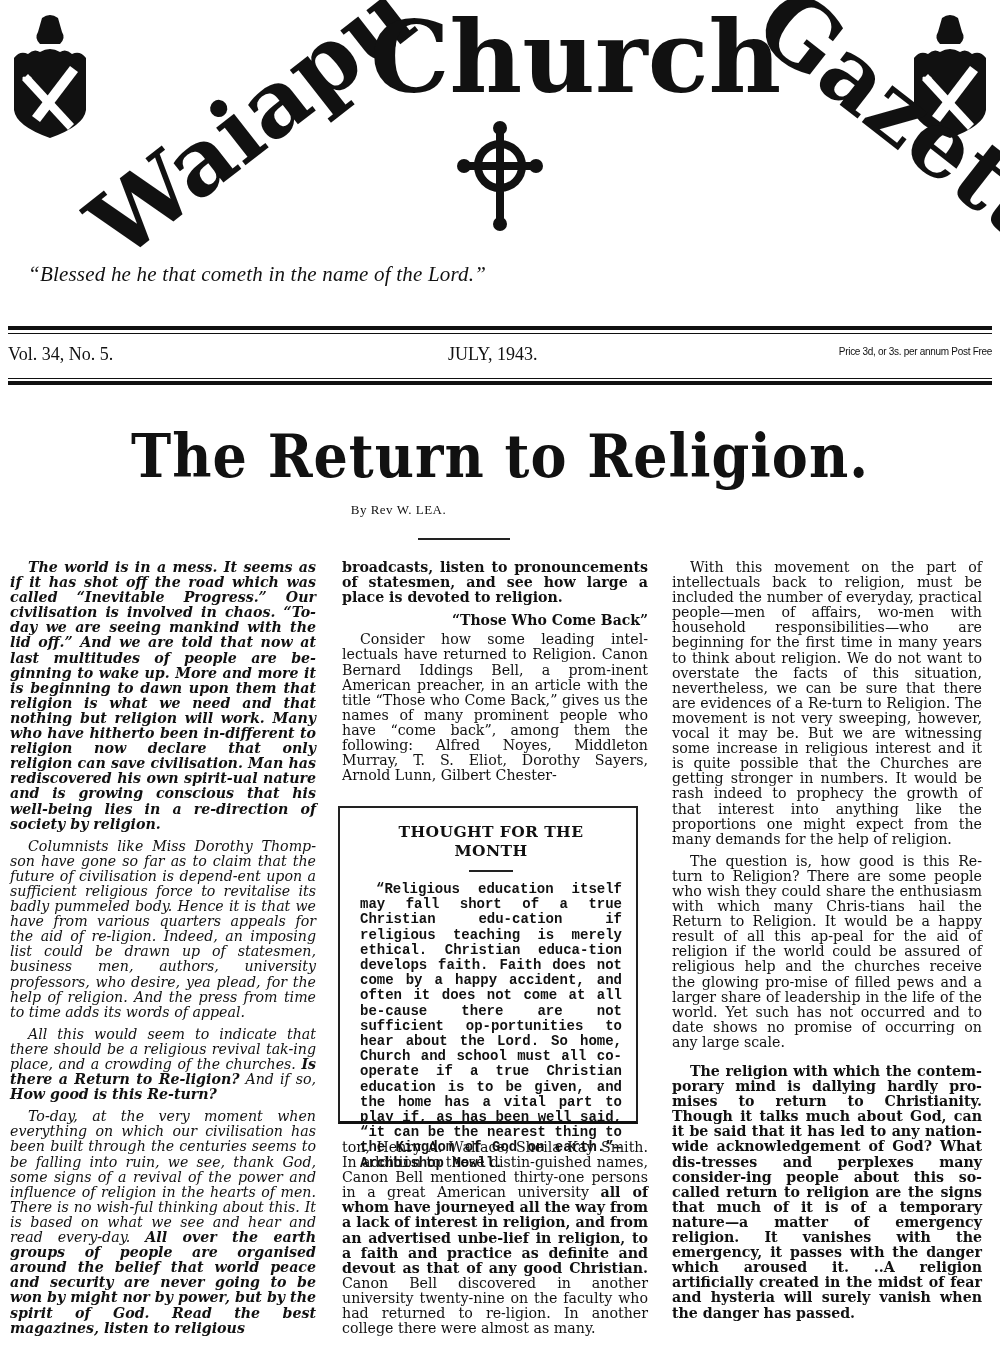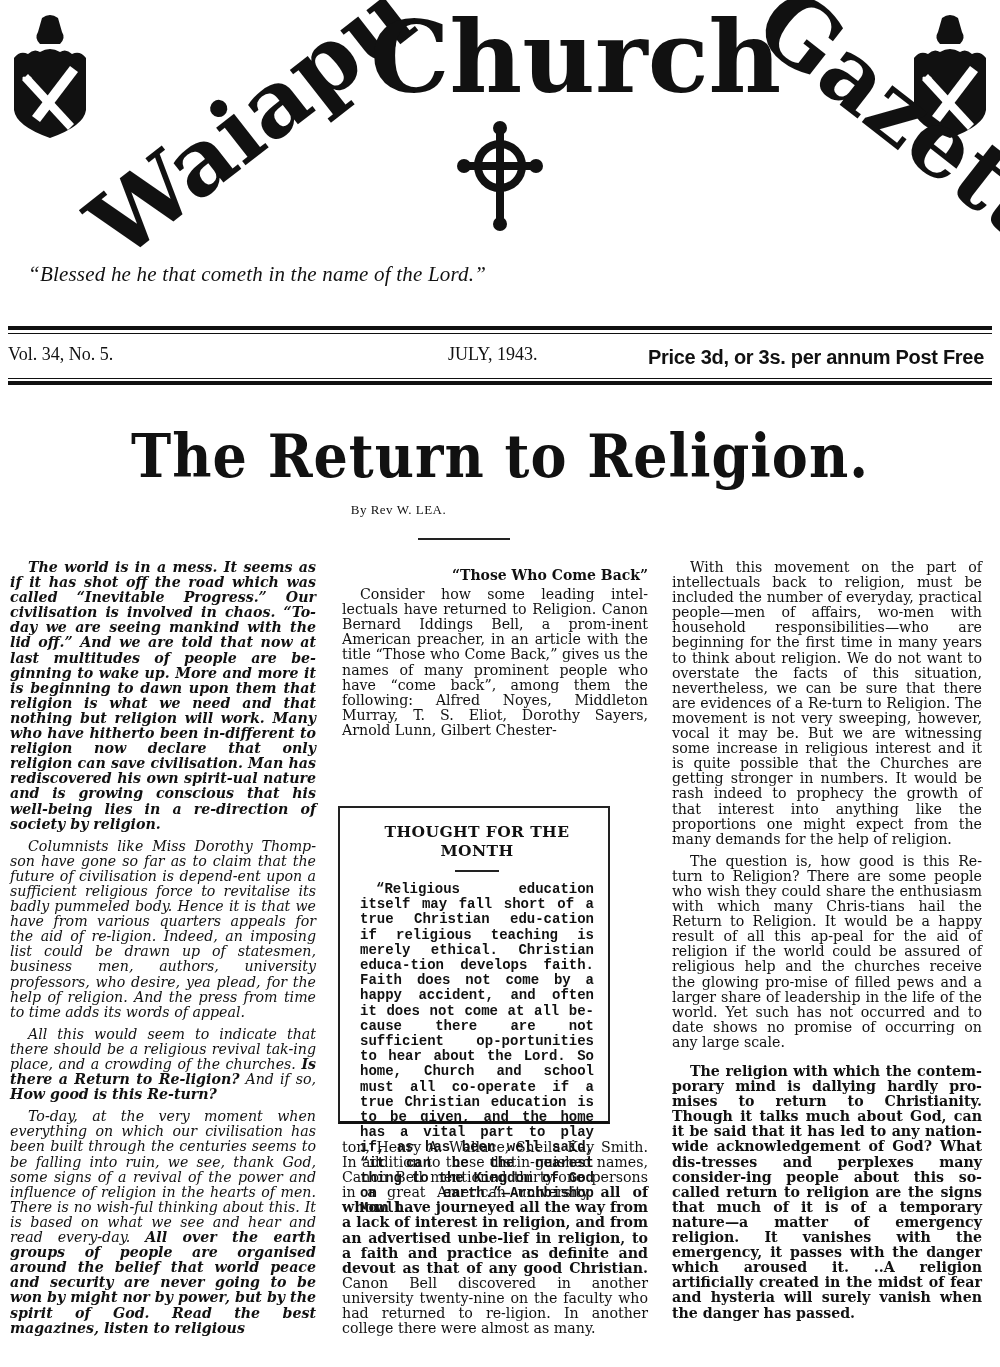--- a/index.html
+++ b/index.html
@@ -19,21 +19,21 @@
     position: absolute; left: 0; top: 262px; width: 1000px; text-align: left;
     font-family: "Liberation Serif", serif; font-style: italic; font-size: 21px; letter-spacing: 0.2px; margin-left: 28px;
   }
   .rule { position: absolute; left: 8px; width: 984px; background: #111; }
   .infobar {
     position: absolute; left: 8px; top: 340px; width: 984px; height: 30px;
     font-family: "Liberation Serif", serif; font-size: 18px;
   }
   .infobar .vol { position: absolute; left: 0; top: 4px; }
   .infobar .date { position: absolute; left: 440px; top: 4px; }
-  .infobar .price { position: absolute; right: 8px; top: 6px; font-family: "Liberation Sans", sans-serif; font-weight: bold; font-size: 20px; letter-spacing: -0.3px; }
+  .infobar .price { position: absolute; right: 0; top: 6px; font-family: "Liberation Sans", sans-serif; font-weight: normal; font-size: 10px; letter-spacing: -0.3px; }
   .headline {
     position: absolute; left: 0; top: 420px; width: 1000px; text-align: center;
     font-family: "DejaVu Serif", serif; font-weight: bold; font-size: 54px; letter-spacing: 1px;
     transform: scaleY(1.12); transform-origin: top center;
   }
   .byline {
     position: absolute; left: 0; top: 502px; width: 797px; text-align: center;
     font-family: "Liberation Serif", serif; font-size: 13px; letter-spacing: 0.5px;
   }
   .byrule { position: absolute; left: 418px; top: 538px; width: 92px; height: 2px; background: #222; }
@@ -41,21 +41,21 @@
   .col { position: absolute; font-size: 14.2px; line-height: 15.1px; text-align: justify; hyphens: manual; }
   .col p { margin: 0 0 7px 0; text-indent: 18px; }
   .col p.b { font-weight: bold; }
   .col .bold { font-weight: bold; }
   .c1 { left: 10px; top: 560px; width: 306px; font-style: italic; }
   .c2 { left: 342px; top: 560px; width: 306px; }
   .c3 { left: 672px; top: 560px; width: 310px; }
   .subhead { text-align: right; font-weight: bold; font-size: 14px; margin: 8px 0 4px 0; text-indent: 0 !important; }
 
   .thoughtbox {
-    position: absolute; left: 338px; top: 806px; width: 272px; height: 318px;
+    position: absolute; left: 338px; top: 806px; width: 300px; height: 318px;
     border-left: 2px solid #222; border-right: 2px solid #222; border-top: 2px solid #222; border-bottom: 3px solid #111;
     box-sizing: border-box; padding: 14px 14px 18px 20px;
   }
   .thoughtbox .th-title { text-align: center; font-weight: bold; font-size: 15.5px; letter-spacing: 0.4px; }
   .thoughtbox .th-rule { width: 44px; height: 2px; background: #222; margin: 10px auto 10px auto; }
   .thoughtbox .th-body { font-weight: bold; font-size: 14px; line-height: 15.2px; text-align: justify; text-indent: 16px; font-family: Liberation Mono, monospace; }
   .c2b { left: 342px; top: 1140px; width: 306px; }
 </style>
 </head>
 <body>
@@ -116,20 +116,21 @@
 <div class="byrule"></div>
 
 <div class="col c1">
   <p class="b">The world is in a mess. It seems as if it has shot off the road which was called “Inevitable Progress.” Our civilisation is involved in chaos. “To-day we are seeing mankind with the lid off.” And we are told that now at last multitudes of people are be-ginning to wake up. More and more it is beginning to dawn upon them that religion is what we need and that nothing but religion will work. Many who have hitherto been in-different to religion now declare that only religion can save civilisation. Man has rediscovered his own spirit-ual nature and is growing conscious that his well-being lies in a re-direction of society by religion.</p>
   <p>Columnists like Miss Dorothy Thomp-son have gone so far as to claim that the future of civilisation is depend-ent upon a sufficient religious force to revitalise its badly pummeled body. Hence it is that we have from various quarters appeals for the aid of re-ligion. Indeed, an imposing list could be drawn up of statesmen, business men, authors, university professors, who desire, yea plead, for the help of religion. And the press from time to time adds its words of appeal.</p>
   <p><span>All this would seem to indicate that there should be a religious revival tak-ing place, and a crowding of the churches. </span><span class="bold">Is there a Return to Re-ligion?</span><span> And if so, </span><span class="bold">How good is this Re-turn?</span></p>
   <p><span>To-day, at the very moment when everything on which our civilisation has been built through the centuries seems to be falling into ruin, we see, thank God, some signs of a revival of the power and influence of religion in the hearts of men. There is no wish-ful thinking about this. It is based on what we see and hear and read every-day. </span><span class="bold">All over the earth groups of people are organised around the belief that world peace and security are never going to be won by might nor by power, but by the spirit of God. Read the best magazines, listen to religious</span></p>
 </div>
 
 <div class="col c2">
+  <p class="b" style="text-indent:0">broadcasts, listen to pronouncements of statesmen, and see how large a place is devoted to religion.</p>
   <div class="subhead">“Those Who Come Back”</div>
   <p>Consider how some leading intel-lectuals have returned to Religion. Canon Bernard Iddings Bell, a prom-inent American preacher, in an article with the title “Those who Come Back,” gives us the names of many prominent people who have “come back”, among them the following: Alfred Noyes, Middleton Murray, T. S. Eliot, Dorothy Sayers, Arnold Lunn, Gilbert Chester-</p>
 </div>
 
 <div class="thoughtbox">
   <div class="th-title">THOUGHT FOR THE MONTH</div>
   <div class="th-rule"></div>
   <div class="th-body">“Religious education itself may fall short of a true Christian edu-cation if religious teaching is merely ethical. Christian educa-tion develops faith. Faith does not come by a happy accident, and often it does not come at all be-cause there are not sufficient op-portunities to hear about the Lord. So home, Church and school must all co-operate if a true Christian education is to be given, and the home has a vital part to play if, as has been well said, “it can be the nearest thing to the Kingdom of God on earth.”—Archbishop Mowll.</div>
 </div>
 

